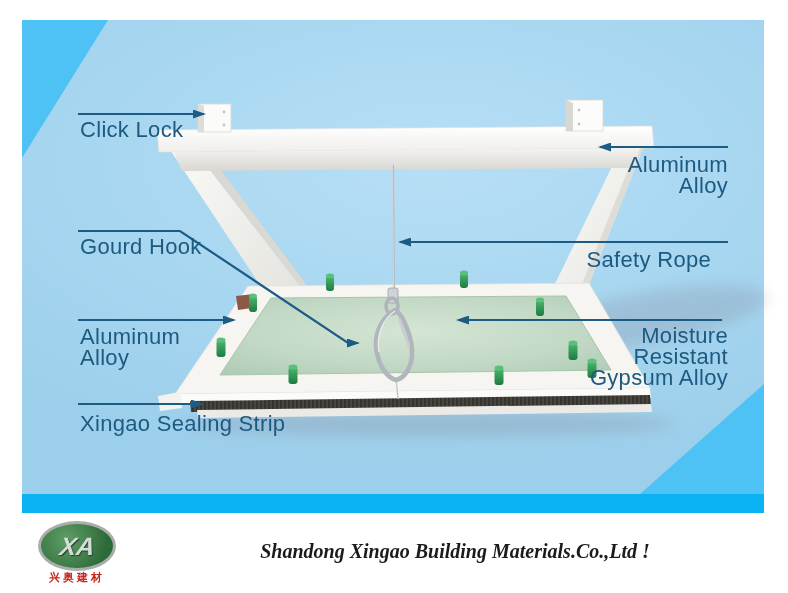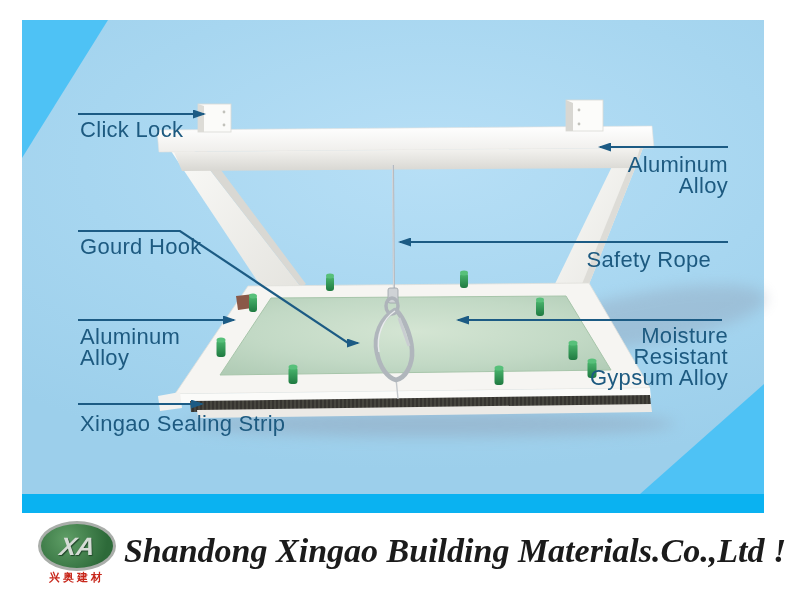--- a/index.html
+++ b/index.html
@@ -20,21 +20,21 @@
              background:radial-gradient(circle at 35% 35%, #5f9e66, #2d6a39 75%);
              border:3px solid #aaaeaa;box-sizing:border-box;
              display:flex;align-items:center;justify-content:center;}
   .logo-oval span{font-style:italic;font-weight:900;font-size:25px;color:#d6dcd6;
                   text-shadow:1px 1px 1px #1e4527;transform:skewX(-8deg);}
   .logo-cn{position:absolute;left:34px;top:57px;width:86px;text-align:center;
            color:#c8281c;font-size:11px;font-weight:700;letter-spacing:3px;}
   .title{position:absolute;left:130px;top:0;width:650px;height:76px;
          display:flex;align-items:center;justify-content:center;
          font-family:"Liberation Serif", serif;font-style:italic;font-weight:700;
-         font-size:34px;color:#1b1b1b;white-space:nowrap;}
+         font-size:20px;color:#1b1b1b;white-space:nowrap;}
 </style>
 </head>
 <body>
 
 <div class="stage">
 
   <div class="poster">
     <div class="tri tl"></div>
     <div class="tri br"></div>
   </div>

